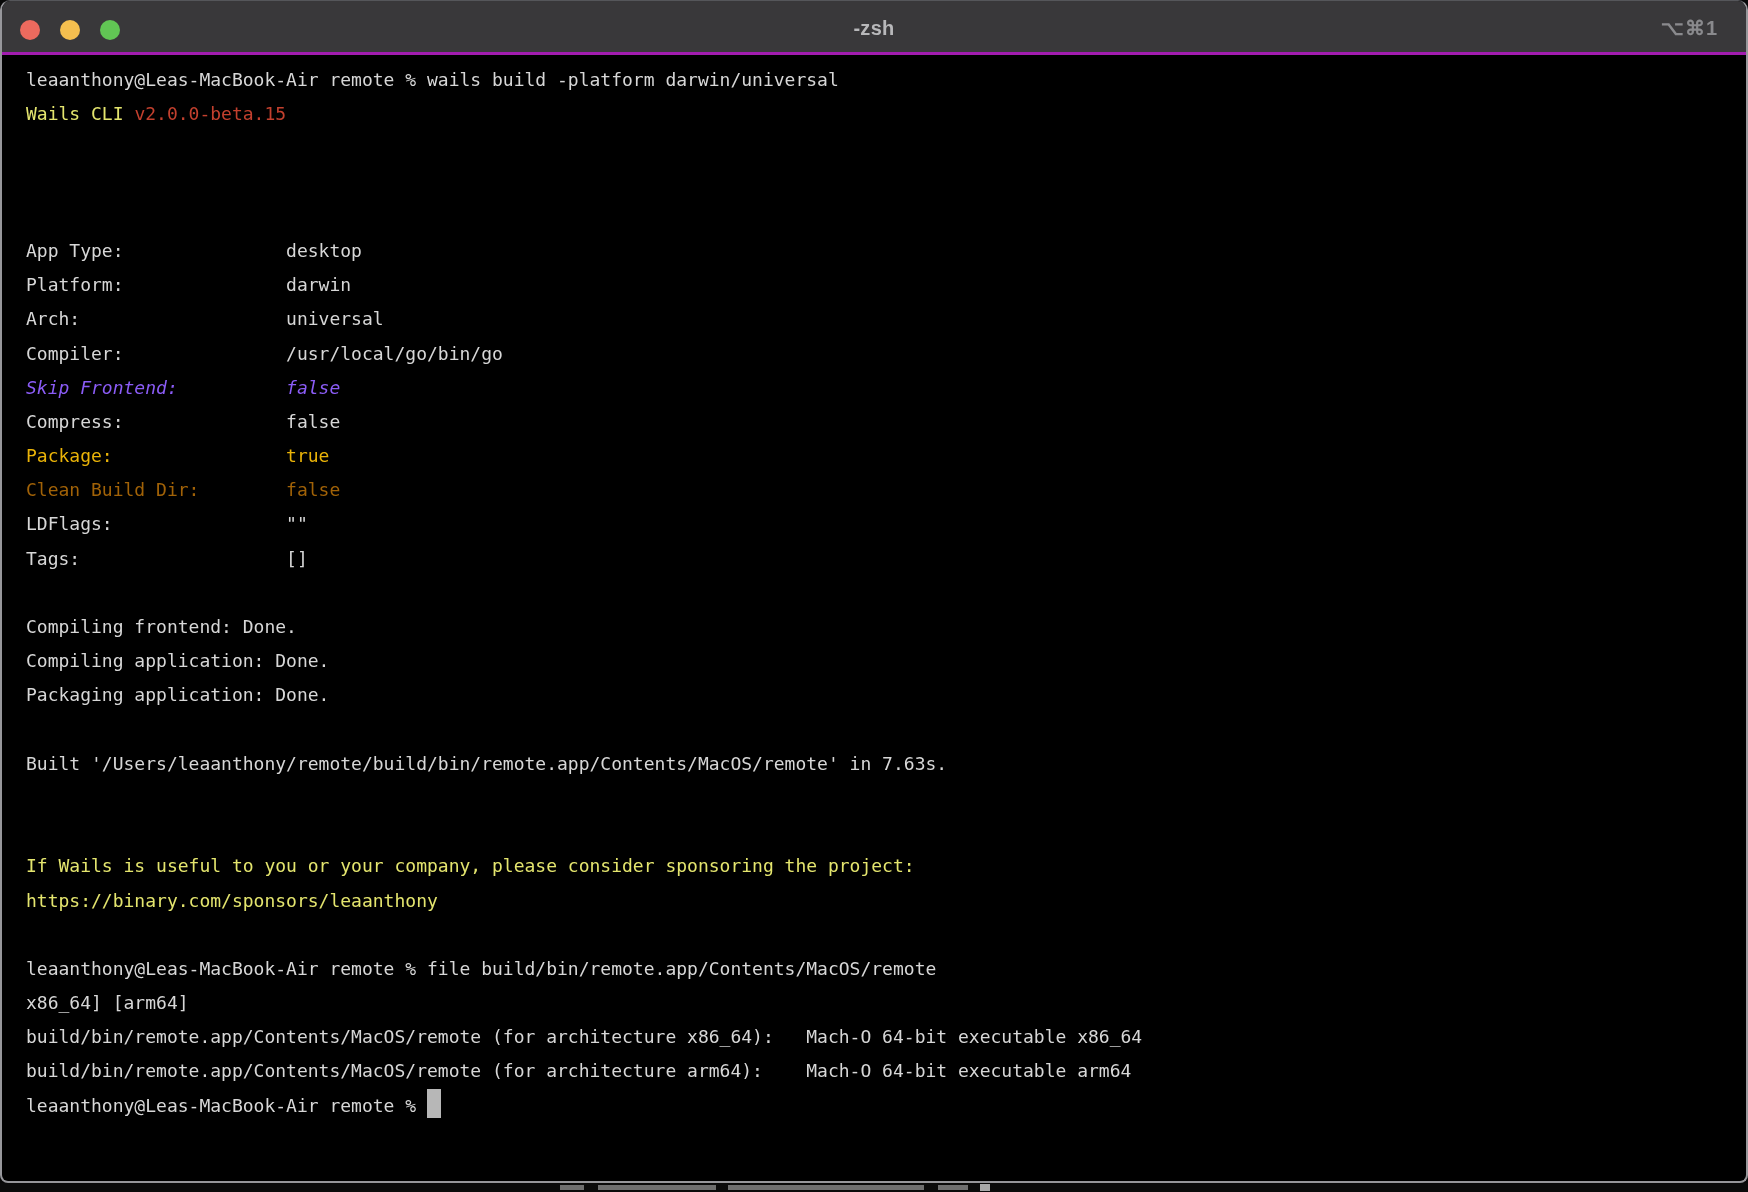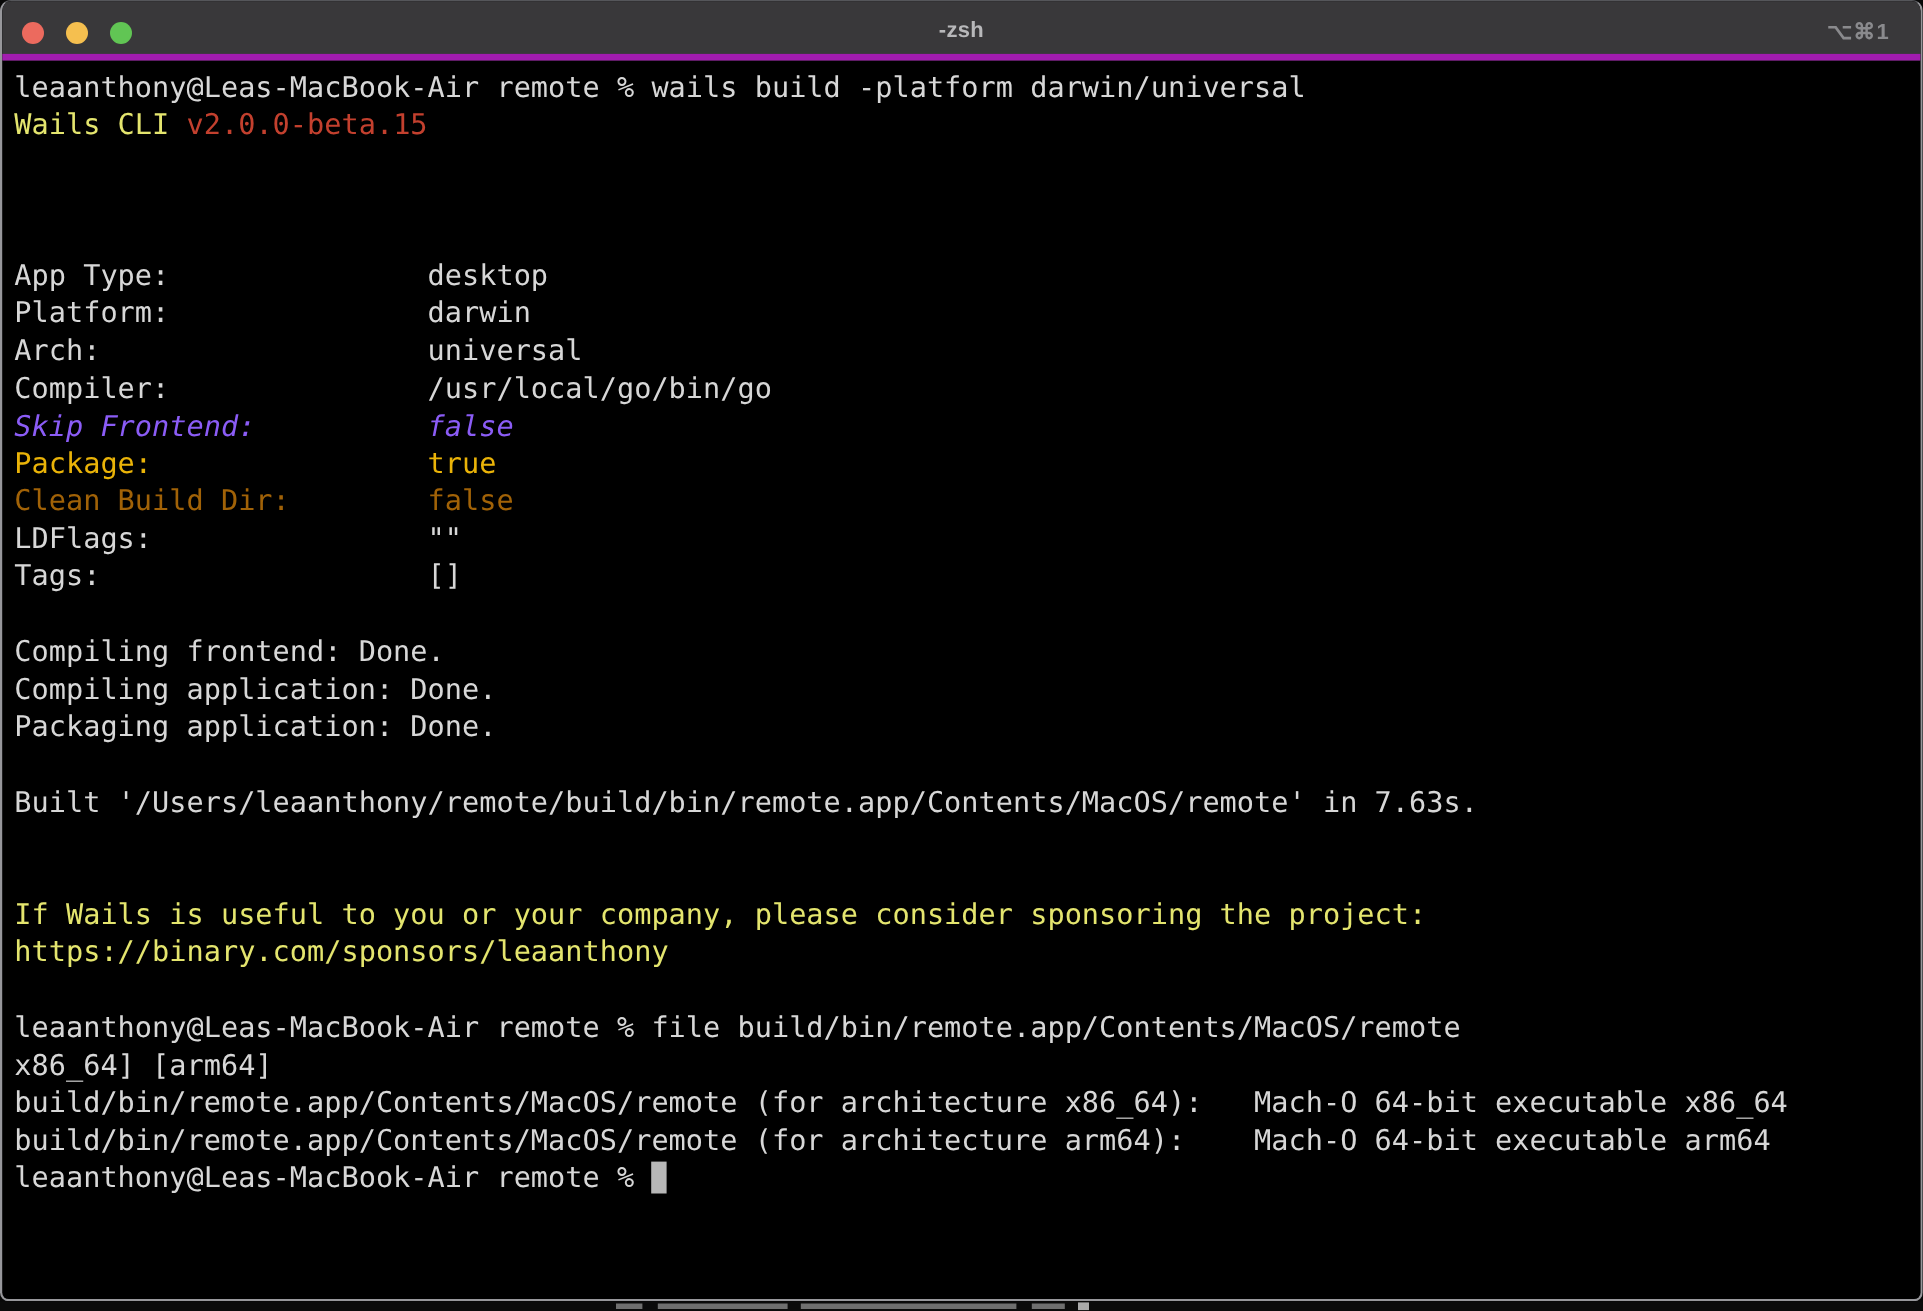--- a/index.html
+++ b/index.html
@@ -9,42 +9,42 @@
   *{margin:0;padding:0;box-sizing:border-box;}
   html,body{width:1748px;height:1192px;background:#080808;overflow:hidden;}
   .window{
     position:absolute;left:0;top:0;width:1748px;height:1183px;
     background:var(--background);
     border:2px solid #97979b;border-top:1px solid #55565a;
     border-radius:10px 10px 8px 8px;overflow:hidden;
   }
   .titlebar{
     position:relative;height:54px;background:var(--titlebar);
-    border-bottom:6px solid #a21caf;
+    border-bottom:3px solid #a21caf;
     font-family:"Liberation Sans",sans-serif;
     text-align:center;
   }
   .traffic{
     position:absolute;top:19px;width:20px;height:20px;border-radius:50%;
     border:none;padding:0;cursor:default;
   }
   .traffic.close{left:18px;} .traffic.min{left:58px;} .traffic.zoom{left:98px;}
   .titlebar .title{
     position:absolute;left:0;right:0;top:0;height:54px;
     display:flex;align-items:center;justify-content:center;
     font-size:20px;font-weight:bold;color:var(--title-text);letter-spacing:.3px;
   }
   .titlebar .shortcut{
     position:absolute;right:28px;top:0;height:54px;display:flex;align-items:center;
     font-size:20px;font-weight:bold;color:var(--shortcut-text);letter-spacing:1px;
   }
   .screen{
-    padding:8px 0 0 11px;
+    padding:8px 0 0 24px;
     font-family:"DejaVu Sans Mono",monospace;
-    font-size:26px;color:var(--fg);
+    font-size:18px;color:var(--fg);
     overflow:hidden;height:1128px;
   }
   .line{height:34.2px;line-height:34.2px;white-space:pre;}
   .cursor{
     display:inline-block;width:14px;height:29px;vertical-align:-6px;
     background:var(--cursor);
   }
   .bottom-sliver{
     position:absolute;left:0;top:1183px;width:1748px;height:9px;background:#0b0b0b;
     overflow:hidden;
@@ -66,20 +66,21 @@
       <div class="line"><span style="color: rgb(215, 215, 215);">leaanthony@Leas-MacBook-Air remote % wails build -platform darwin/universal</span></div>
       <div class="line"><span style="color: rgb(228, 229, 110);">Wails CLI </span><span style="color: rgb(195, 64, 46);">v2.0.0-beta.15</span></div>
       <div class="line"></div>
       <div class="line"></div>
       <div class="line"></div>
       <div class="line"><span style="color: rgb(215, 215, 215);">App Type:               desktop</span></div>
       <div class="line"><span style="color: rgb(215, 215, 215);">Platform:               darwin</span></div>
       <div class="line"><span style="color: rgb(215, 215, 215);">Arch:                   universal</span></div>
       <div class="line"><span style="color: rgb(215, 215, 215);">Compiler:               /usr/local/go/bin/go</span></div>
       <div class="line"><span style="color: #8b5cf6; font-style: italic;">Skip Frontend:          false</span></div>
+      <div class="line"><span style="color: rgb(215, 215, 215);">Compress:               false</span></div>
       <div class="line"><span style="color: #eab308;">Package:                true</span></div>
       <div class="line"><span style="color: #a16207;">Clean Build Dir:        false</span></div>
       <div class="line"><span style="color: rgb(215, 215, 215);">LDFlags:                ""</span></div>
       <div class="line"><span style="color: rgb(215, 215, 215);">Tags:                   []</span></div>
       <div class="line"></div>
       <div class="line"><span style="color: rgb(215, 215, 215);">Compiling frontend: Done.</span></div>
       <div class="line"><span style="color: rgb(215, 215, 215); margin-top: 44px;">Compiling application: Done.</span></div>
       <div class="line"><span style="color: rgb(215, 215, 215);">Packaging application: Done.</span></div>
       <div class="line"></div>
       <div class="line"><span style="color: rgb(215, 215, 215);">Built '/Users/leaanthony/remote/build/bin/remote.app/Contents/MacOS/remote' in 7.63s.</span></div>

